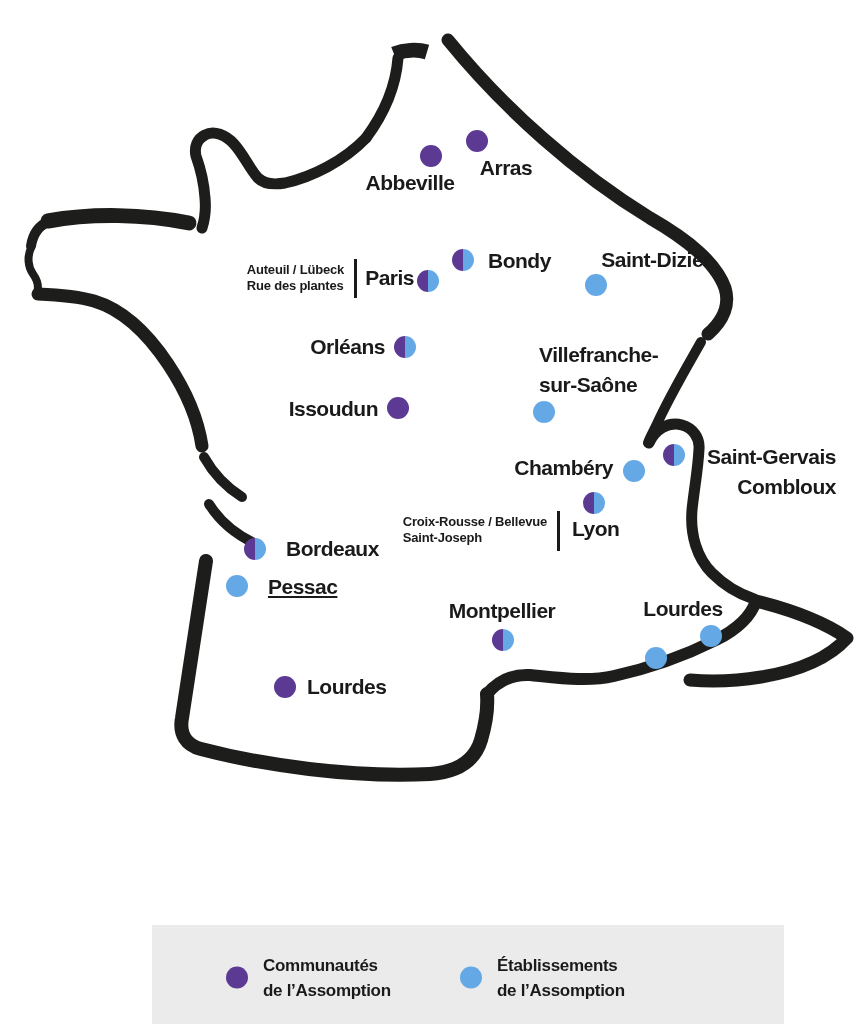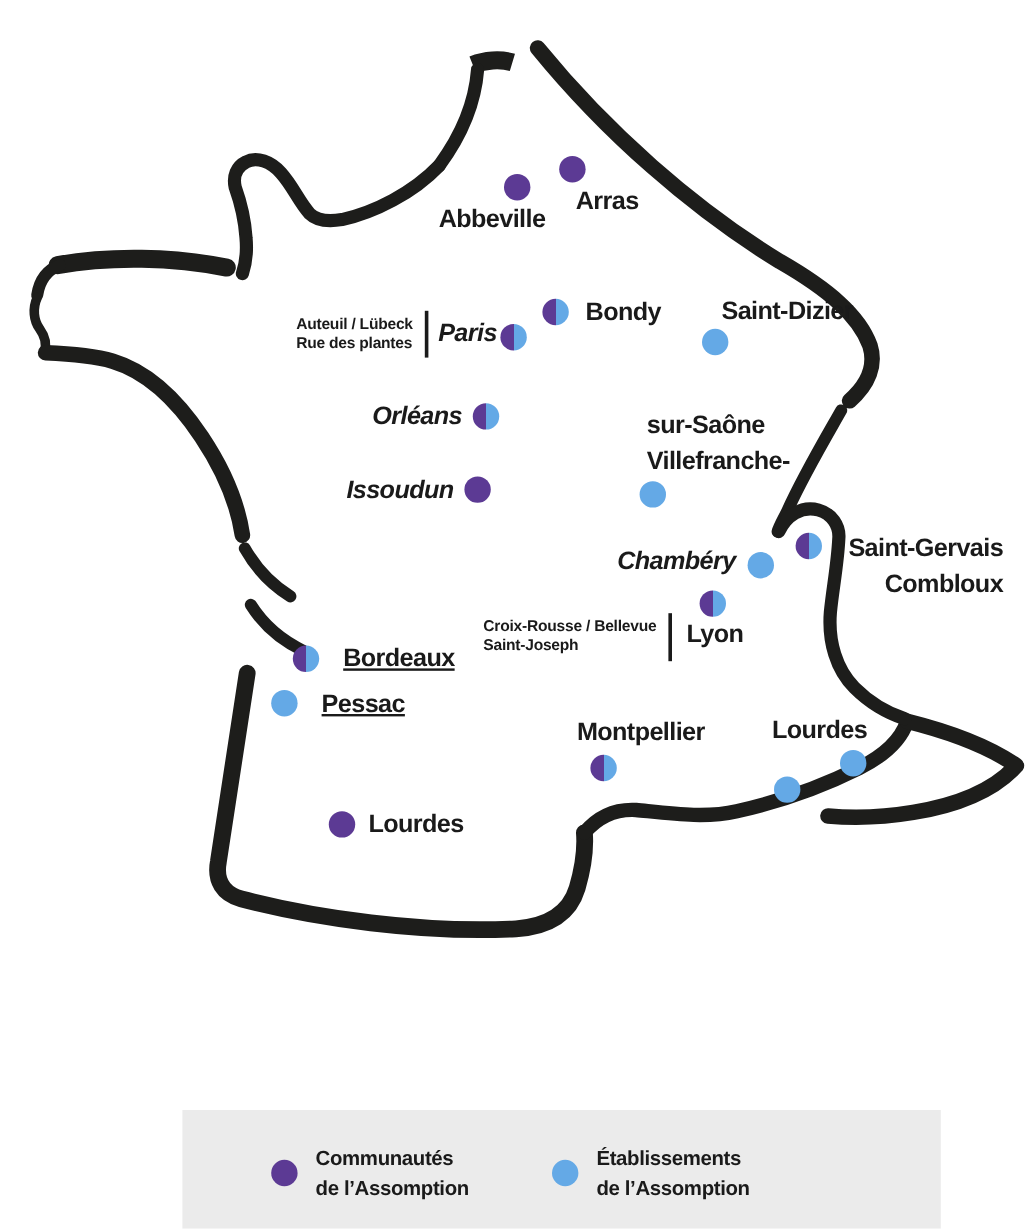--- a/index.html
+++ b/index.html
@@ -7,21 +7,21 @@
         font-family:"Liberation Sans",sans-serif;color:#1a1a1a;border-radius:21px;}
   .outline-svg{position:absolute;left:0;top:0;color:var(--outline,#1d1d1b);}
   #cities{position:absolute;left:0;top:0;width:100%;height:100%;}
   .dot{position:absolute;width:22px;height:22px;border-radius:50%;}
   .dot.communaute{background:var(--purple,#5c3a94);}
   .dot.etablissement{background:var(--blue,#64a9e6);}
   .dot.mixte{background:linear-gradient(90deg,var(--purple,#5c3a94) 0 50%,var(--blue,#64a9e6) 50% 100%);}
   .city-label{position:absolute;font-size:21px;font-weight:700;line-height:1.45;
               letter-spacing:-0.5px;white-space:nowrap;}
   .align-center{transform:translateX(-50%);text-align:center;}
-  .align-right{transform:translateX(-100%);text-align:right;font-style:italic;}
+  .align-right{transform:translateX(-100%);text-align:right;}
   .city-note{position:absolute;transform:translateX(-100%);text-align:left;
              font-size:13px;font-weight:700;line-height:1.25;letter-spacing:-0.2px;white-space:nowrap;}
   .note-bar{position:absolute;width:2.5px;background:#1a1a1a;}
   .legend{position:absolute;left:152px;top:893px;width:632px;height:105px;
           background:var(--legendbg,#ebebeb);margin-top:32px;}
   .legend-item{position:absolute;top:50%;transform:translateY(-50%);
                display:flex;align-items:center;gap:15px;}
   .legend-item .dot{position:static;flex:0 0 auto;}
   .legend-text{font-size:17px;font-weight:700;line-height:1.5;letter-spacing:-0.3px;white-space:nowrap;}
 </style>
@@ -77,51 +77,51 @@
       <div class="dot mixte" style="left: 394px; top: 336px;"></div>
       <div class="city-label align-right" style="left: 385px; top: 332px;">
         <div>Orléans</div>
       </div>
       <div class="dot communaute" style="left: 387px; top: 397px;"></div>
       <div class="city-label align-right" style="left: 378px; top: 394px;">
         <div>Issoudun</div>
       </div>
       <div class="dot etablissement" style="left: 533px; top: 401px;"></div>
       <div class="city-label align-left" style="left: 539px; top: 340px;">
+        <div>Villefranche-</div>
         <div>sur-Saône</div>
-        <div>Villefranche-</div>
       </div>
       <div class="dot etablissement" style="left: 623px; top: 460px;"></div>
       <div class="city-label align-right" style="left: 613px; top: 453px;">
         <div>Chambéry</div>
       </div>
       <div class="dot mixte" style="left: 663px; top: 444px;"></div>
       <div class="city-label align-left" style="left: 707px; top: 442px; text-align: right;">
         <div>Saint-Gervais</div>
         <div>Combloux</div>
       </div>
       <div class="dot mixte" style="left: 583px; top: 492px;"></div>
       <div class="city-label align-left" style="left: 572px; top: 514px;">
         <div>Lyon</div>
       </div>
       <div class="city-note" style="left: 547px; top: 514px;">
         <div>Croix-Rousse / Bellevue</div>
         <div>Saint-Joseph</div>
       </div>
       <div class="note-bar" style="left: 557px; top: 511px; height: 40px;"></div>
       <div class="dot mixte" style="left: 244px; top: 538px;"></div>
-      <div class="city-label align-left" style="left: 286px; top: 534px; text-decoration: underline;">
+      <div class="city-label align-left" style="left: 286px; top: 534px;">
         <div>Bordeaux</div>
       </div>
       <div class="dot etablissement" style="left: 226px; top: 575px;"></div>
       <div class="city-label align-left" style="left: 268px; top: 572px; text-decoration: underline;">
         <div>Pessac</div>
       </div>
       <div class="dot mixte" style="left: 492px; top: 629px;"></div>
-      <div class="city-label align-center" style="left: 502px; top: 596px; margin-left: 32px;">
+      <div class="city-label align-center" style="left: 502px; top: 596px;">
         <div>Montpellier</div>
       </div>
       <div class="dot etablissement" style="left: 700px; top: 625px;"></div>
       <div class="city-label align-center" style="left: 683px; top: 594px;">
         <div>Lourdes</div>
       </div>
       <div class="dot etablissement" style="left: 645px; top: 647px;"></div>
       <div class="dot communaute" style="left: 274px; top: 676px;"></div>
       <div class="city-label align-left" style="left: 307px; top: 672px;">
         <div>Lourdes</div>

